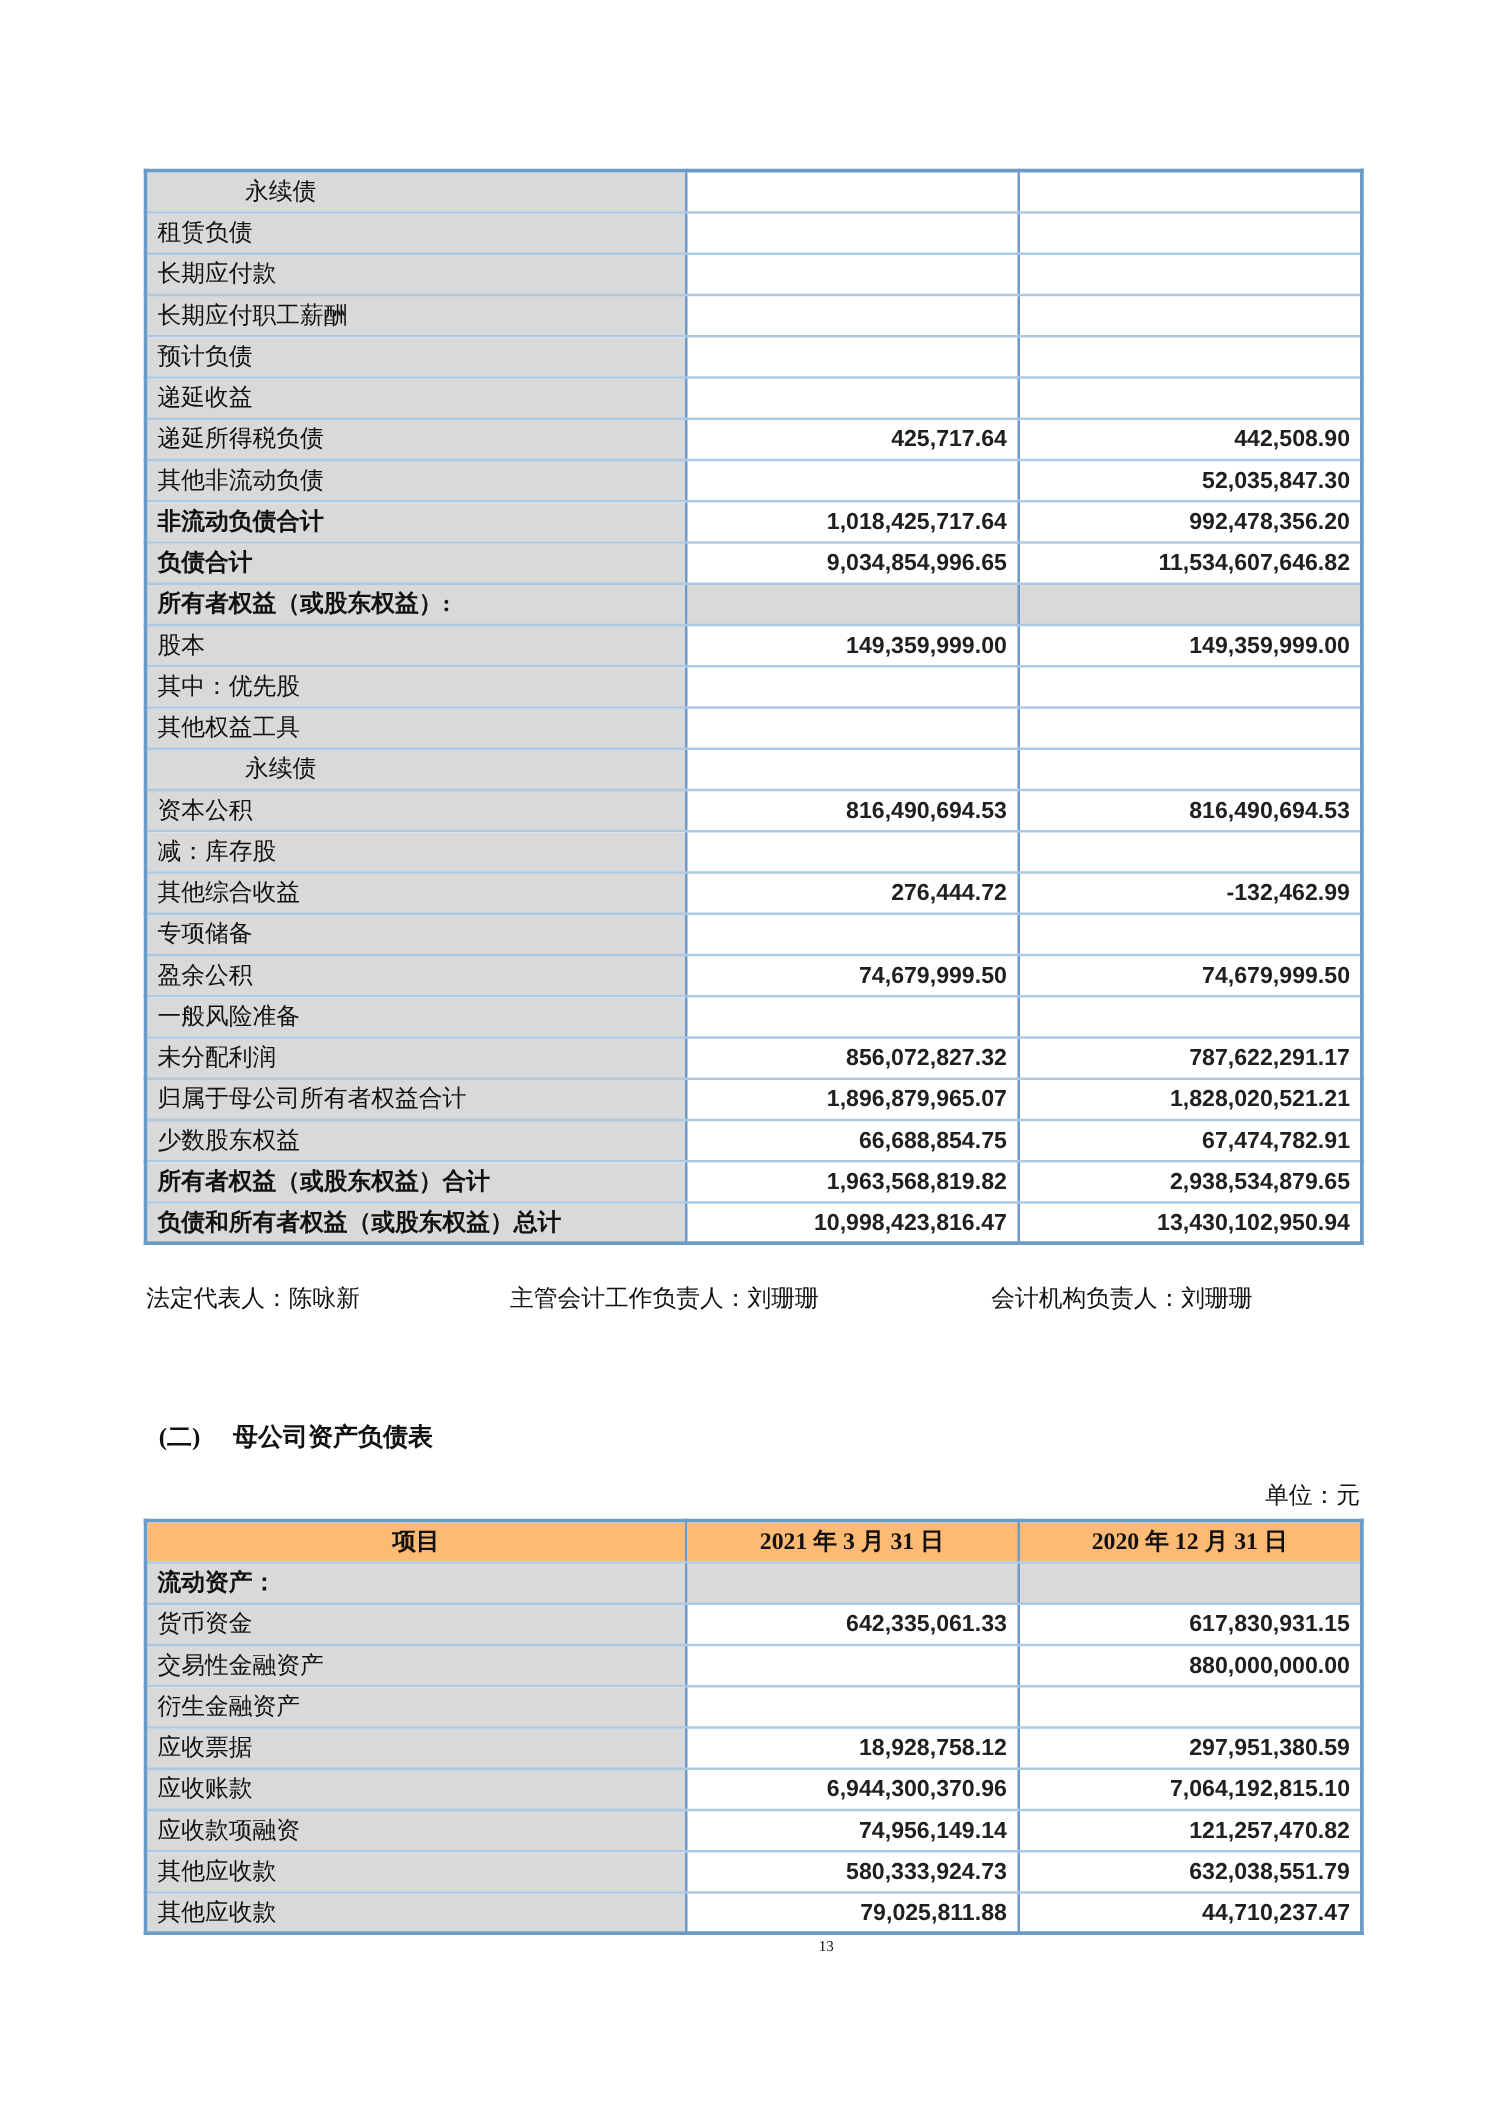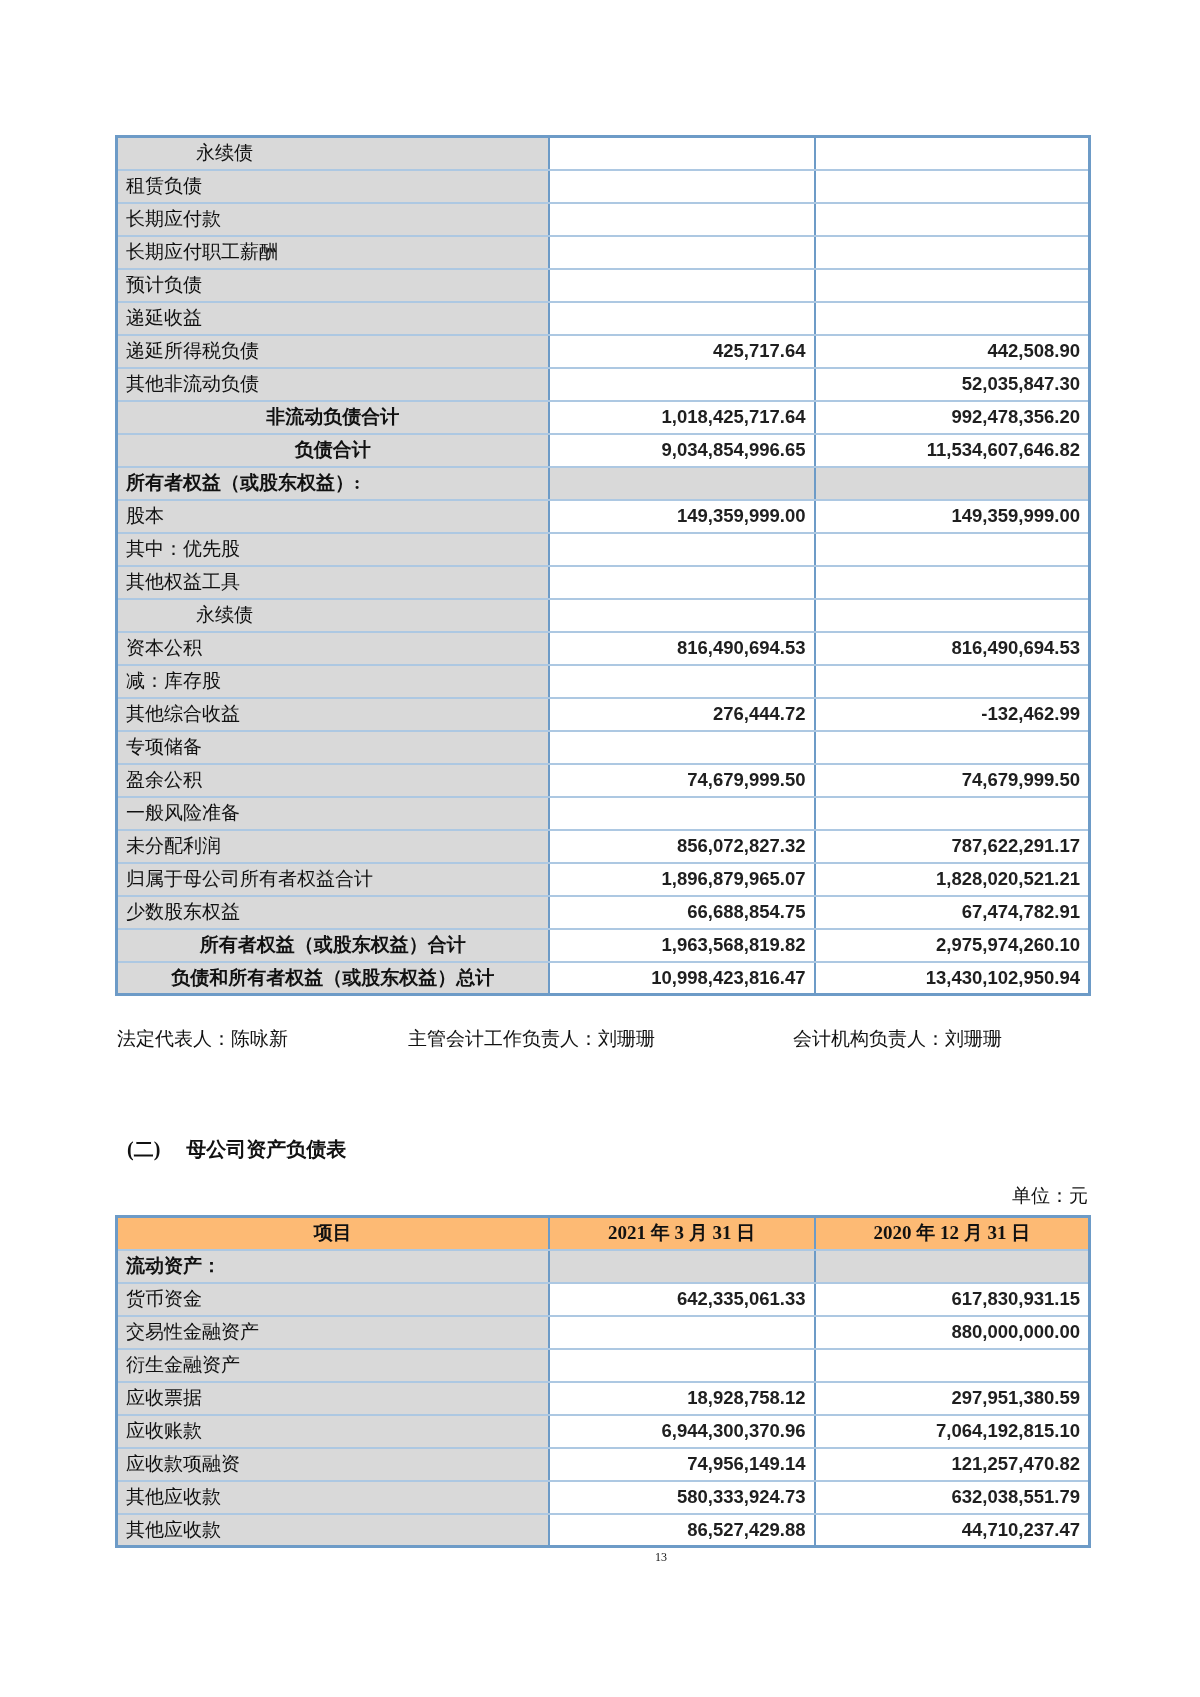--- a/index.html
+++ b/index.html
@@ -31,21 +31,21 @@
     vertical-align:middle;
     overflow:hidden;
     white-space:nowrap;
   }
   .label-cell{
     background:#d9d9d9;
     font-size:19px;
     text-align:left;
   }
   .label-cell.indent{padding-left:78px;}
-  .label-cell.center{text-align:center;}
+  .label-cell.center{}
   .label-cell.bold{font-weight:bold;}
   .num-cell{
     background:#ffffff;
     font-family:"Liberation Sans","DejaVu Sans",sans-serif;
     font-weight:bold;
     font-size:18.5px;
     text-align:right;
     color:#1f1f1f;
   }
   .section-row .num-cell{background:#d9d9d9;}
@@ -211,21 +211,21 @@
           <td class="num-cell">1,828,020,521.21</td>
         </tr>
         <tr>
           <td class="label-cell">少数股东权益</td>
           <td class="num-cell">66,688,854.75</td>
           <td class="num-cell">67,474,782.91</td>
         </tr>
         <tr>
           <td class="label-cell center bold">所有者权益（或股东权益）合计</td>
           <td class="num-cell">1,963,568,819.82</td>
-          <td class="num-cell">2,975,974,260.10</td>
+          <td class="num-cell">2,938,534,879.65</td>
         </tr>
         <tr>
           <td class="label-cell center bold">负债和所有者权益（或股东权益）总计</td>
           <td class="num-cell">10,998,423,816.47</td>
           <td class="num-cell">13,430,102,950.94</td>
         </tr>
       </tbody>
   </table>
 
   <div class="sig" style="left:117px;text-align:right;">法定代表人：陈咏新</div>
@@ -287,21 +287,21 @@
           <td class="num-cell">74,956,149.14</td>
           <td class="num-cell">121,257,470.82</td>
         </tr>
         <tr>
           <td class="label-cell">其他应收款</td>
           <td class="num-cell">580,333,924.73</td>
           <td class="num-cell">632,038,551.79</td>
         </tr>
         <tr>
           <td class="label-cell">其他应收款</td>
-          <td class="num-cell">86,527,429.88</td>
+          <td class="num-cell">79,025,811.88</td>
           <td class="num-cell">44,710,237.47</td>
         </tr>
       </tbody>
   </table>
 
   <div class="page-number">13</div>
 
 </div>
 
 </body></html>

